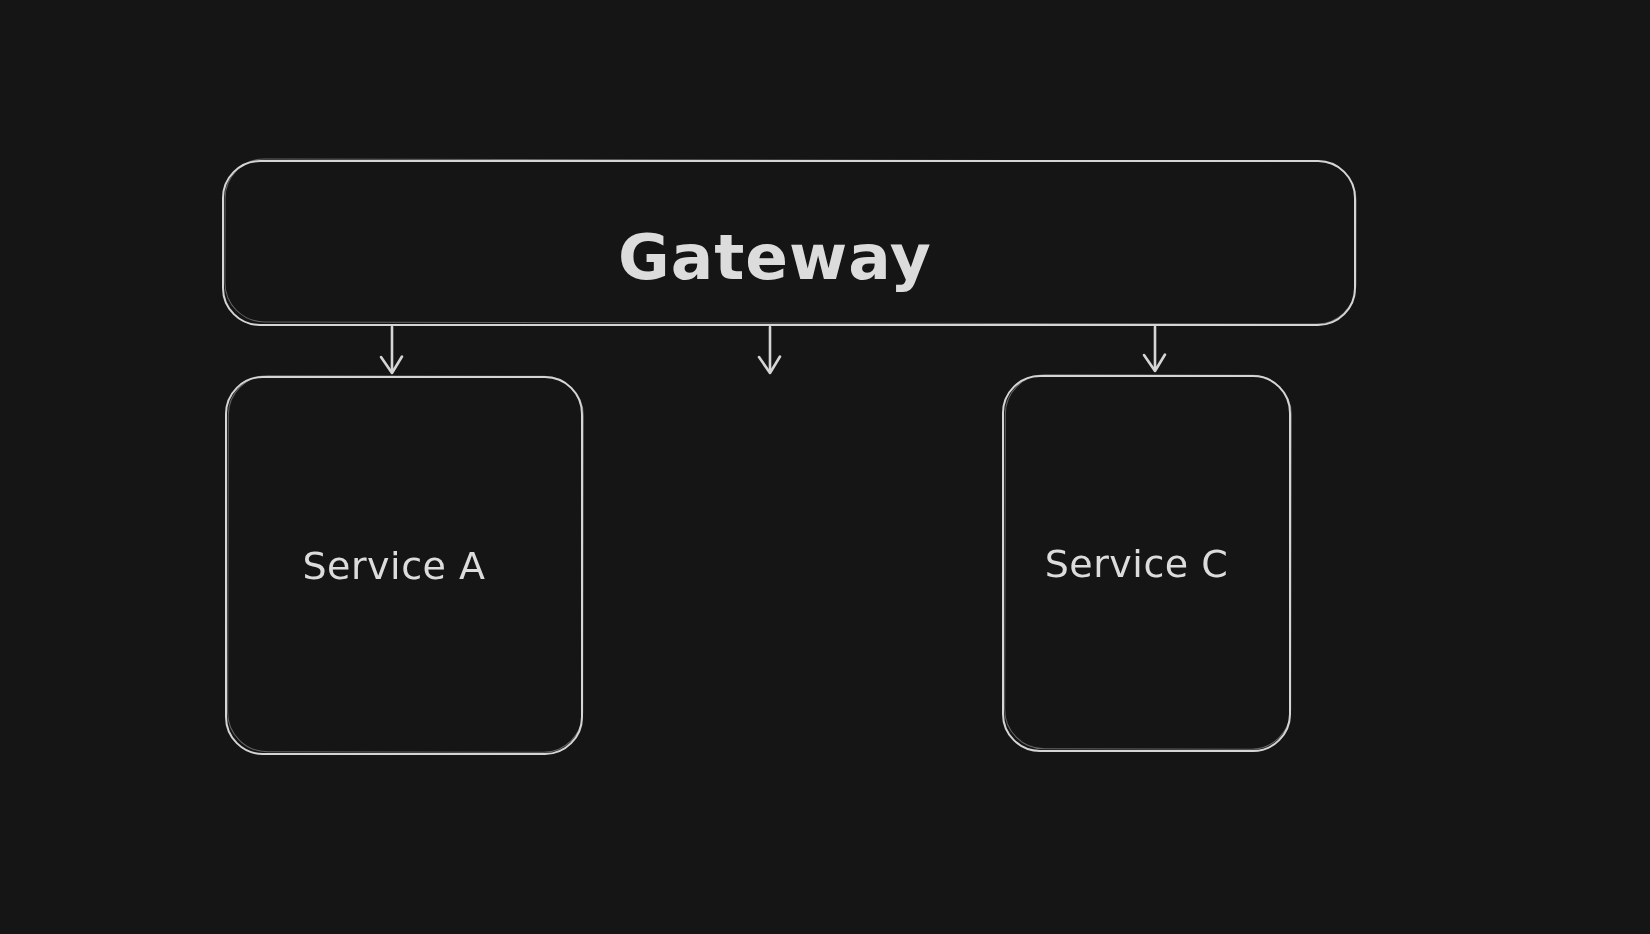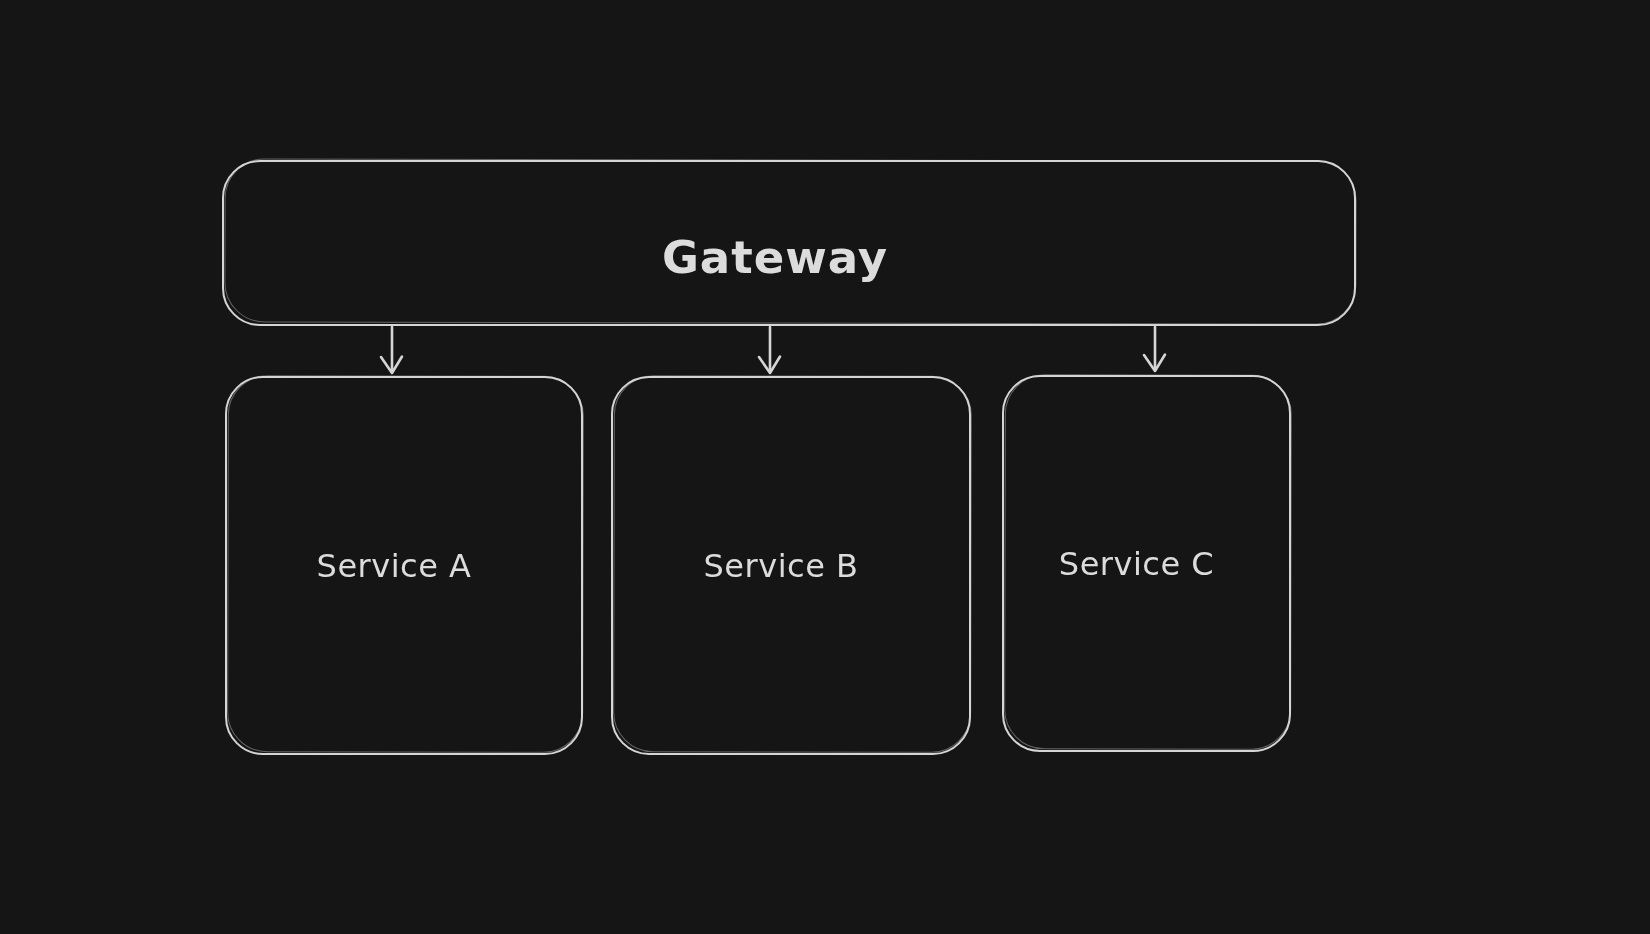--- a/index.html
+++ b/index.html
@@ -62,28 +62,28 @@
     width: 289px;
     height: 377px;
   }
   .label {
     color: #dcdcdc;
     letter-spacing: 0.5px;
     white-space: nowrap;
     user-select: none;
   }
   .label-gateway {
-    font-size: 45px;
+    font-size: 63px;
     font-weight: bold;
     letter-spacing: 1px;
     transform: translateX(-14px);
     margin-top: 28px;
   }
   .label-service {
-    font-size: 32px;
+    font-size: 38px;
     letter-spacing: 0.5px;
     transform: translateX(-10px);
   }
   
   .edges {
     position: absolute;
     left: 0;
     top: 0;
     width: 1650px;
     height: 934px;
@@ -103,23 +103,20 @@
 <div class="canvas">
 
   <div class="node node-gateway">
     <span class="label label-gateway">Gateway</span>
   </div>
 
   <div class="node node-service-a">
     <span class="label label-service">Service A</span>
   </div>
 
-  <div class="node node-service-b">
-    <span class="label label-service">Service B</span>
-  </div>
 
   <div class="node node-service-c">
     <span class="label label-service">Service C</span>
   </div>
 
   <svg class="edges" viewBox="0 0 1650 934" xmlns="http://www.w3.org/2000/svg">
     <g>
       <path d="M392 327 L392 371"></path>
       <path d="M381 357 L392 373 L402 356.5"></path>
     </g>

